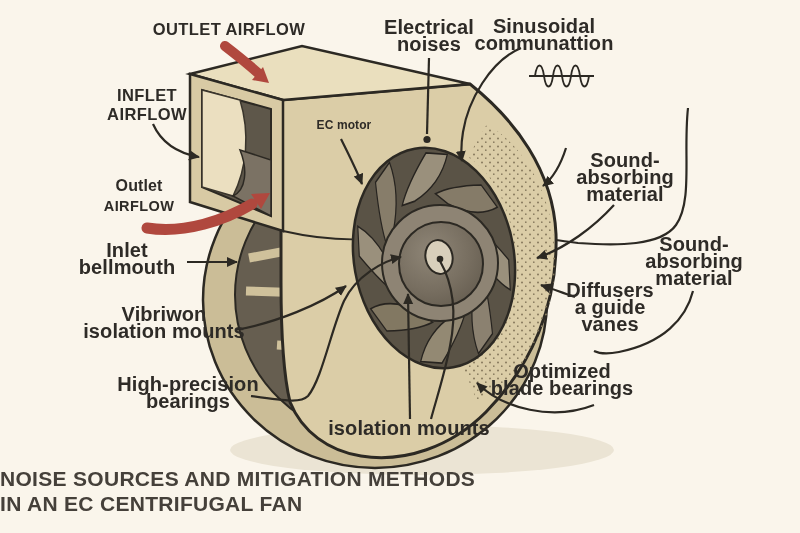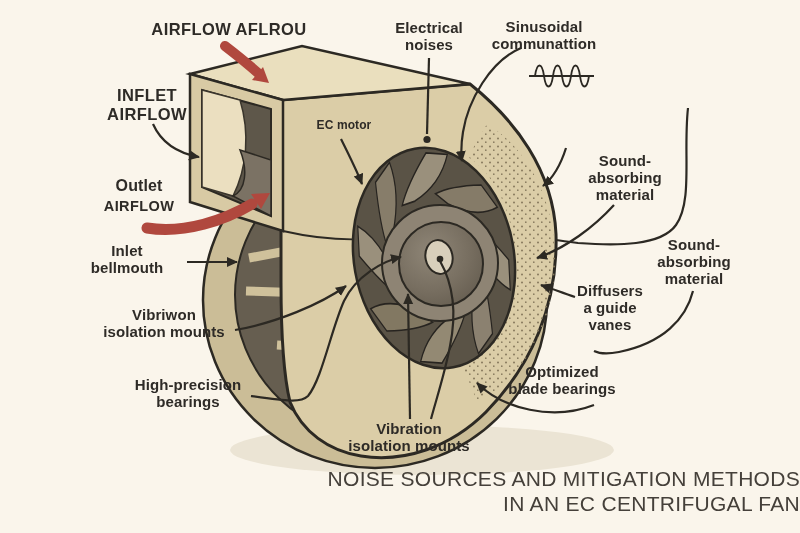--- a/index.html
+++ b/index.html
@@ -8,29 +8,29 @@
   html,body{margin:0;padding:0;}
   body{background:#ddd;font-family:"Liberation Sans",sans-serif;}
   .stage{
     position:relative;width:800px;height:533px;margin:0 auto;
     background:var(--bg);overflow:hidden;
   }
   .stage svg{position:absolute;left:0;top:0;}
   .lbl{
     position:absolute;transform:translateX(-50%);
     text-align:center;color:var(--text);
-    font-weight:700;font-size:15px;line-height:17px;
+    font-weight:700;font-size:20px;line-height:17px;
     white-space:nowrap;letter-spacing:.1px;
   }
   .lbl.big{font-size:16.5px;line-height:19px;letter-spacing:.4px;}
   .lbl.mixed .ln2{font-size:14.5px;letter-spacing:.4px;}
   .titlebar{
     position:absolute;left:0;top:466px;width:100%;
-    text-align:right;color:var(--title);
-    font-weight:400;font-size:21px;line-height:25px;letter-spacing:.3px;
+    text-align:left;color:var(--title);
+    font-weight:700;font-size:21px;line-height:25px;letter-spacing:.3px;
   }
 </style>
 </head>
 <body>
 
 <div class="stage">
 
   <svg width="800" height="533" viewBox="0 0 800 533">
     <defs>
       <radialGradient id="coneGrad" cx="38%" cy="36%" r="80%">
@@ -118,21 +118,21 @@
       <path d="M 693,291 C 686,319 663,343 619,352 C 609,354 600,354 594,351"></path>
       <path d="M 575,297 C 563,293 553,289 541,285" marker-end="url(#ah)"></path>
       <path d="M 594,405 C 553,421 503,409 477,383" marker-end="url(#ah)"></path>
       <path d="M 410,419 L 408,294" marker-end="url(#ah)"></path>
       <path d="M 440,261 C 453,284 457,312 450,346 C 445,373 436,400 431,419"></path>
     </g>
     <circle cx="427" cy="139.5" r="3.6" fill="#2c2923"></circle>
   </svg>
 
   <div class="lbl big" style="left:229px;top:20px">
-    <div class="ln">AIRFLOW AFLROU</div>
+    <div class="ln">OUTLET AIRFLOW</div>
   </div>
 
   <div class="lbl big" style="left:147px;top:86px">
     <div class="ln">INFLET</div>
     <div class="ln">AIRFLOW</div>
   </div>
 
   <div class="lbl mixed" style="left:139px;top:176px;font-size:16px;line-height:20px">
     <div class="ln">Outlet</div>
     <div class="ln ln2">AIRFLOW</div>
@@ -186,21 +186,20 @@
     <div class="ln">a guide</div>
     <div class="ln">vanes</div>
   </div>
 
   <div class="lbl" style="left:562px;top:363px">
     <div class="ln">Optimized</div>
     <div class="ln">blade bearings</div>
   </div>
 
   <div class="lbl" style="left:409px;top:420px">
-    <div class="ln">Vibration</div>
     <div class="ln">isolation mounts</div>
   </div>
 
   <div class="titlebar">
     <div>NOISE SOURCES AND MITIGATION METHODS</div>
     <div>IN AN EC CENTRIFUGAL FAN</div>
   </div>
 
 </div>
 

